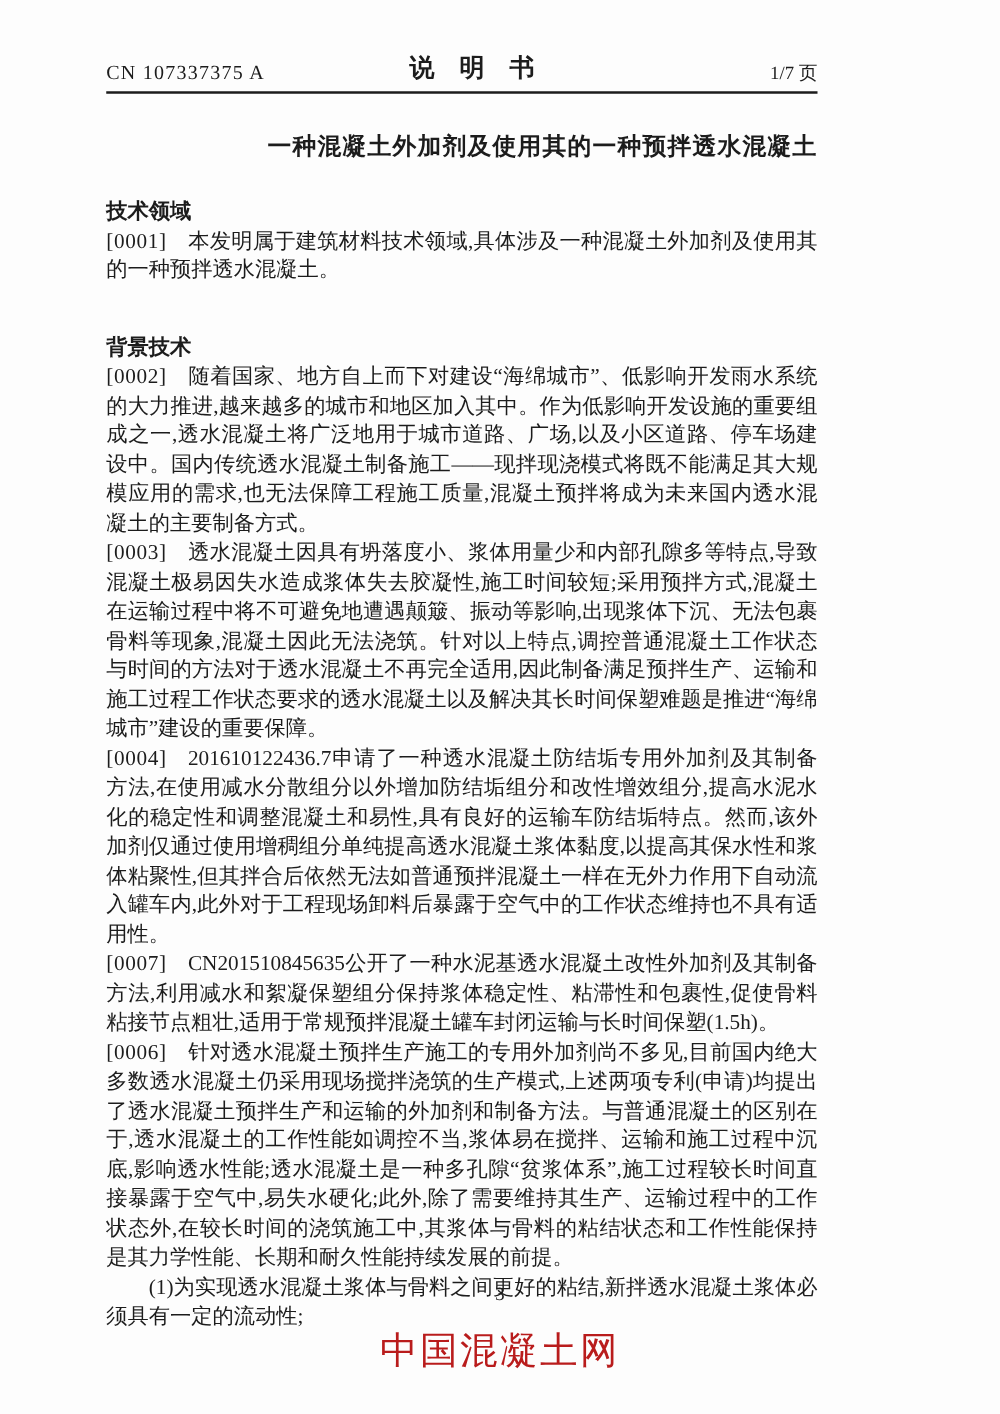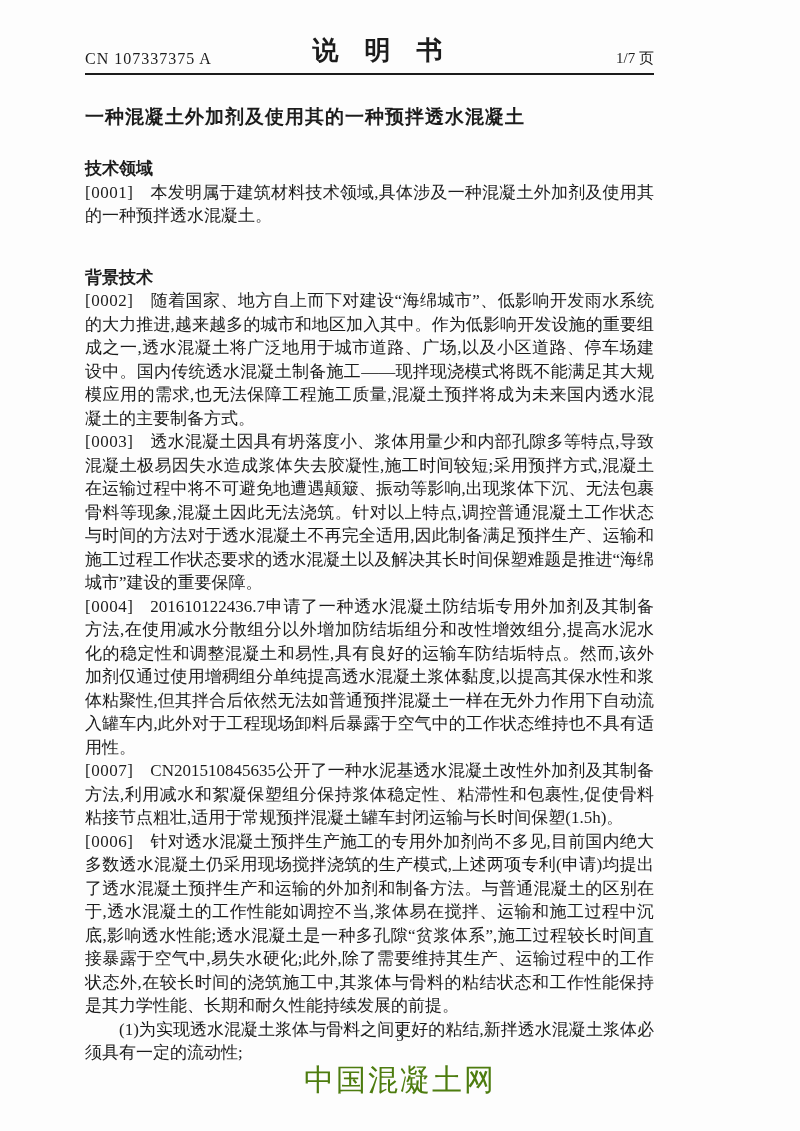--- a/index.html
+++ b/index.html
@@ -35,38 +35,38 @@
     bottom: 0;
     font-size: 16px;
     letter-spacing: 1px;
   }
   .doc-title {
     position: absolute;
     left: 16px;
     right: 0;
     bottom: 0;
     text-align: center;
-    font-size: 26px;
+    font-size: 20px;
     font-weight: bold;
   }
   .page-indicator {
     position: absolute;
     right: 0;
     bottom: 0;
     font-size: 15px;
   }
   .header-rule {
     margin-top: 5px;
     height: 2px;
     background: #1c1c1c;
   }
   
   .invention-title {
     margin-top: 30px;
-    text-align: left;
+    text-align: right;
     font-size: 19px;
     font-weight: bold;
     letter-spacing: 1px;
   }
   
   .doc-body {
     margin-top: 27px;
     font-size: 17px;
     line-height: 23.5px;
     text-align: justify;
@@ -132,15 +132,15 @@
         <p class="para"><span class="pnum">[0002]</span>随着国家、地方自上而下对建设“海绵城市”、低影响开发雨水系统的大力推进,越来越多的城市和地区加入其中。作为低影响开发设施的重要组成之一,透水混凝土将广泛地用于城市道路、广场,以及小区道路、停车场建设中。国内传统透水混凝土制备施工——现拌现浇模式将既不能满足其大规模应用的需求,也无法保障工程施工质量,混凝土预拌将成为未来国内透水混凝土的主要制备方式。</p>
         <p class="para"><span class="pnum">[0003]</span>透水混凝土因具有坍落度小、浆体用量少和内部孔隙多等特点,导致混凝土极易因失水造成浆体失去胶凝性,施工时间较短;采用预拌方式,混凝土在运输过程中将不可避免地遭遇颠簸、振动等影响,出现浆体下沉、无法包裹骨料等现象,混凝土因此无法浇筑。针对以上特点,调控普通混凝土工作状态与时间的方法对于透水混凝土不再完全适用,因此制备满足预拌生产、运输和施工过程工作状态要求的透水混凝土以及解决其长时间保塑难题是推进“海绵城市”建设的重要保障。</p>
         <p class="para"><span class="pnum">[0004]</span>201610122436.7申请了一种透水混凝土防结垢专用外加剂及其制备方法,在使用减水分散组分以外增加防结垢组分和改性增效组分,提高水泥水化的稳定性和调整混凝土和易性,具有良好的运输车防结垢特点。然而,该外加剂仅通过使用增稠组分单纯提高透水混凝土浆体黏度,以提高其保水性和浆体粘聚性,但其拌合后依然无法如普通预拌混凝土一样在无外力作用下自动流入罐车内,此外对于工程现场卸料后暴露于空气中的工作状态维持也不具有适用性。</p>
         <p class="para"><span class="pnum">[0007]</span>CN201510845635公开了一种水泥基透水混凝土改性外加剂及其制备方法,利用减水和絮凝保塑组分保持浆体稳定性、粘滞性和包裹性,促使骨料粘接节点粗壮,适用于常规预拌混凝土罐车封闭运输与长时间保塑(1.5h)。</p>
         <p class="para"><span class="pnum">[0006]</span>针对透水混凝土预拌生产施工的专用外加剂尚不多见,目前国内绝大多数透水混凝土仍采用现场搅拌浇筑的生产模式,上述两项专利(申请)均提出了透水混凝土预拌生产和运输的外加剂和制备方法。与普通混凝土的区别在于,透水混凝土的工作性能如调控不当,浆体易在搅拌、运输和施工过程中沉底,影响透水性能;透水混凝土是一种多孔隙“贫浆体系”,施工过程较长时间直接暴露于空气中,易失水硬化;此外,除了需要维持其生产、运输过程中的工作状态外,在较长时间的浇筑施工中,其浆体与骨料的粘结状态和工作性能保持是其力学性能、长期和耐久性能持续发展的前提。</p>
         <p class="para indent">(1)为实现透水混凝土浆体与骨料之间更好的粘结,新拌透水混凝土浆体必须具有一定的流动性;</p>
       </div>
     </div>
 
   <div class="page-number">3</div>
-  <div class="watermark" style="color: #4d7c0f;">中国混凝土网</div>
+  <div class="watermark" style="color: #b91c1c;">中国混凝土网</div>
 
 </div>
 
 </body></html>

